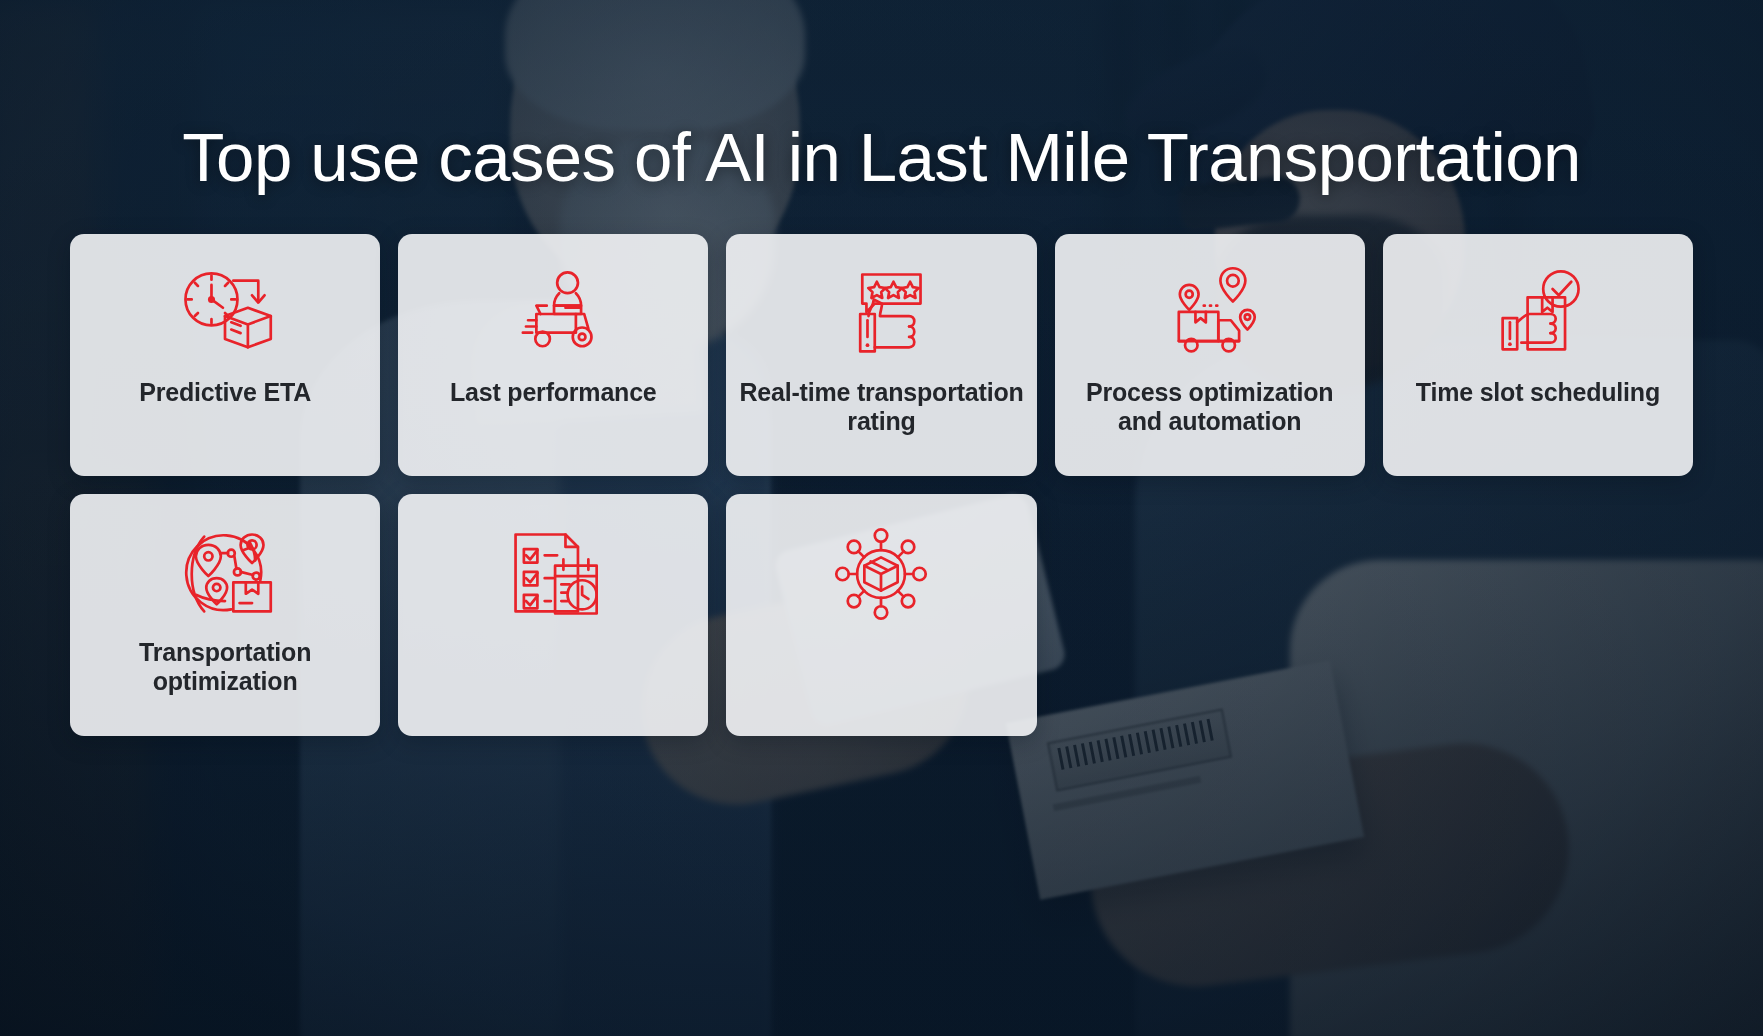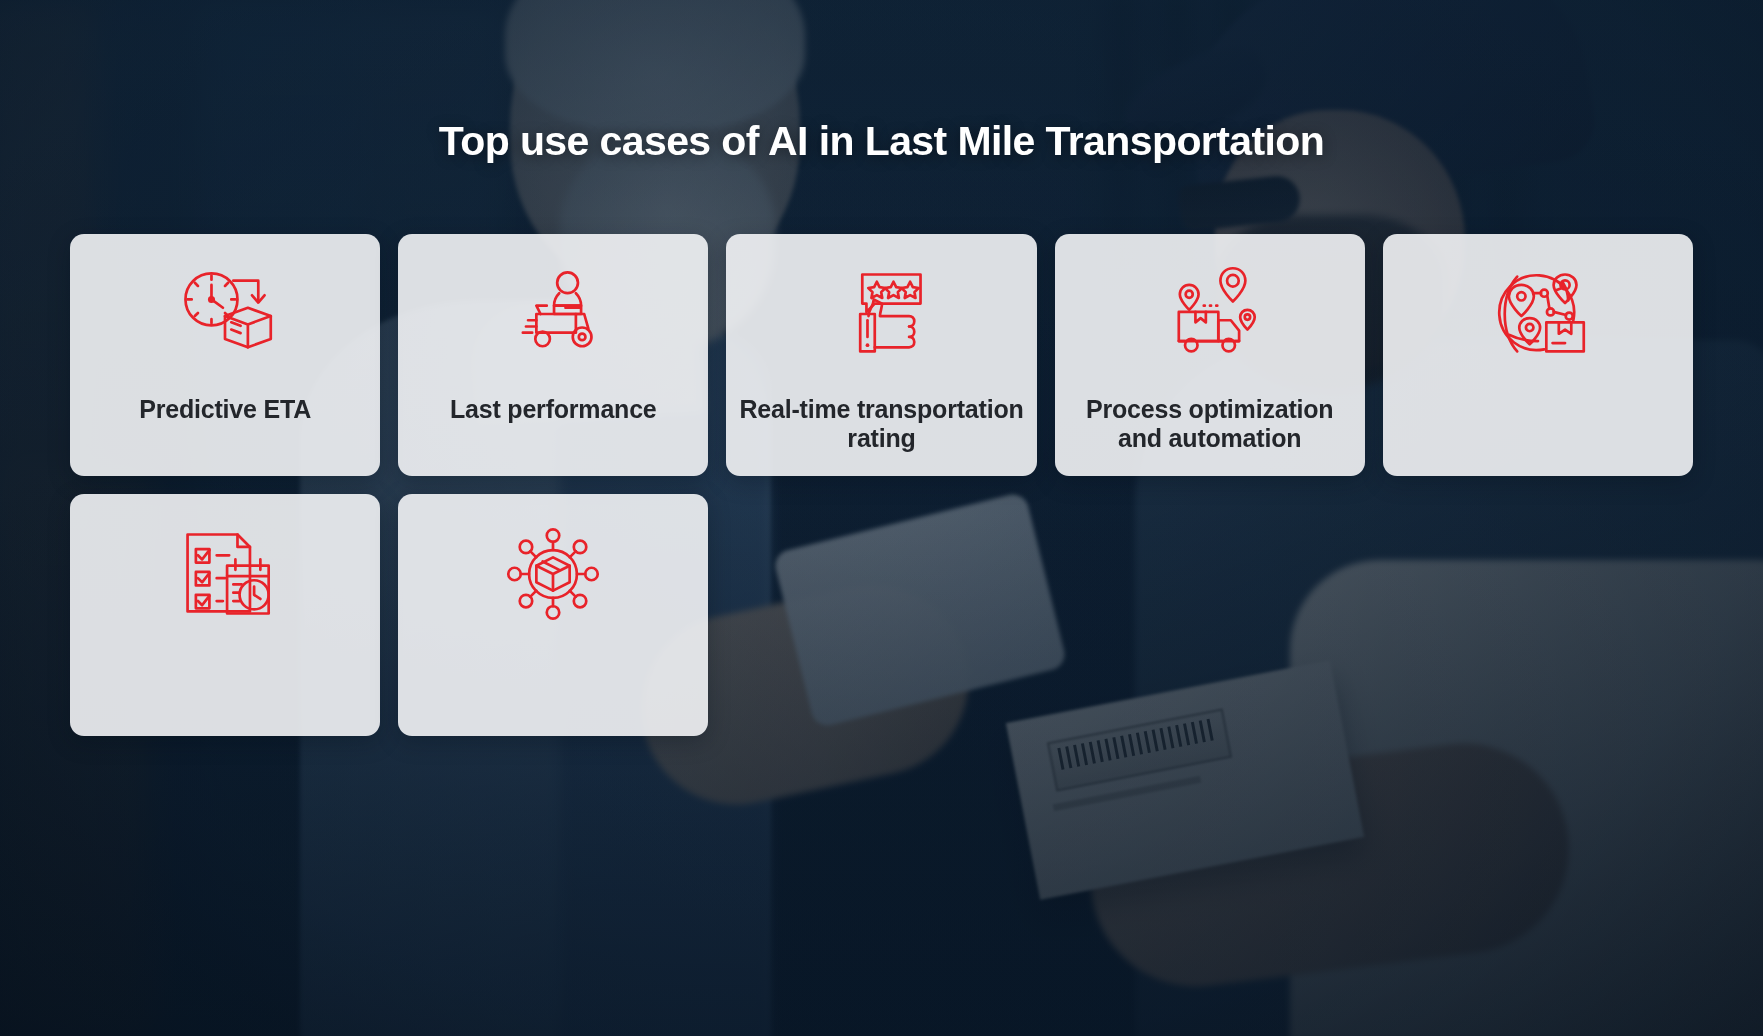--- a/index.html
+++ b/index.html
@@ -193,22 +193,22 @@
 
   
   .content { position: absolute; inset: 0; }
 
   .title {
     position: absolute;
     left: 0; right: 0;
     top: 118px;
     text-align: center;
     color: #ffffff;
-    font-size: 41px;
-    font-weight: 700;
+    font-size: 69px;
+    font-weight: 400;
     letter-spacing: -0.6px;
     text-shadow: 0 2px 14px rgba(0,0,0,.42);
   }
 
   .grid {
     position: absolute;
     left: 70px;
     top: 234px;
     width: 1623px;
     display: grid;
@@ -238,21 +238,20 @@
   }
   .card-icon svg { width: 100%; height: 100%; display: block; }
   .card-label {
     color: #23262b;
     font-size: 25px;
     font-weight: 700;
     line-height: 1.14;
     text-align: center;
     padding: 0 12px;
     letter-spacing: -0.2px;
-    margin-top: 17px;
   }
 </style>
 </head>
 <body>
 
 <div class="stage">
 
   <div class="bg">
     <div class="bg-base"></div>
     <div class="blurwrap">
@@ -373,20 +372,37 @@
             <circle cx="32" cy="80" r="6"></circle>
             <circle cx="68" cy="80" r="6"></circle>
             <path d="M20 76h6M38 76h24M74 76h4"></path>
             <path d="M44 42h1M50 42h1M56 42h1"></path>
           </svg>
         </div>
         <div class="card-label">Process optimization and automation</div>
       </div>
 
 
+      <div class="card">
+        <div class="card-icon">
+          <svg viewBox="0 0 100 100" fill="none" stroke="#e8232a" stroke-width="2.6" stroke-linecap="round" stroke-linejoin="round">
+            <circle cx="72" cy="26" r="17"></circle>
+            <path d="M64 26l6 6 12-13"></path>
+            <path d="M40 34h36v50H40z"></path>
+            <path d="M54 34v14l5-4 5 4V34"></path>
+            <path d="M30 58c4-4 8-8 12-8h20c3 0 5 2 5 4.6s-2 4.6-5 4.6"></path>
+            <path d="M62 59.2c3 0 5 2 5 4.6s-2 4.6-5 4.6"></path>
+            <path d="M62 68.4c3 0 5 2 5 4.6s-2 4.6-5 4.6H34"></path>
+            <path d="M16 54h14v30H16z"></path>
+            <circle cx="23" cy="79" r="1.8" fill="#e8232a" stroke="none"></circle>
+            <path d="M23 58v16"></path>
+          </svg>
+        </div>
+        <div class="card-label">Time slot scheduling</div>
+      </div>
 
       <div class="card">
         <div class="card-icon">
           <svg viewBox="0 0 100 100" fill="none" stroke="#e8232a" stroke-width="2.6" stroke-linecap="round" stroke-linejoin="round">
             <path d="M84 56a36 36 0 1 0-28 28"></path>
             <path d="M30 14c-8 9-12 22-12 36s4 27 12 36"></path>
             <path d="M74 20c3 5 5 11 5 17"></path>
             <path d="M22 70c8 4 18 6 28 6"></path>
             <path d="M34 22c-7 0-12 5-12 11 0 8 12 19 12 19s12-11 12-19c0-6-5-11-12-11z"></path>
             <circle cx="34" cy="33" r="4"></circle>
@@ -396,20 +412,21 @@
             <circle cx="42" cy="63" r="3.6"></circle>
             <circle cx="56" cy="30" r="3.4"></circle>
             <circle cx="62" cy="48" r="3.4"></circle>
             <circle cx="80" cy="52" r="3.4"></circle>
             <path d="M46 30h7M59 33l2 12M65 48l12 3M68 27l5-2"></path>
             <path d="M58 58h36v28H58z"></path>
             <path d="M70 58v11l6-4 6 4V58"></path>
             <path d="M64 78h12"></path>
           </svg>
         </div>
+        <div class="card-label">Transportation optimization</div>
       </div>
 
       <div class="card">
         <div class="card-icon">
           <svg viewBox="0 0 100 100" fill="none" stroke="#e8232a" stroke-width="2.6" stroke-linecap="round" stroke-linejoin="round">
             <path d="M14 12h48l12 12v62H14z"></path>
             <path d="M62 12v12h12"></path>
             <rect x="22" y="26" width="13" height="13"></rect>
             <path d="M24 32l4 4 7-9"></path>
             <rect x="22" y="48" width="13" height="13"></rect>

